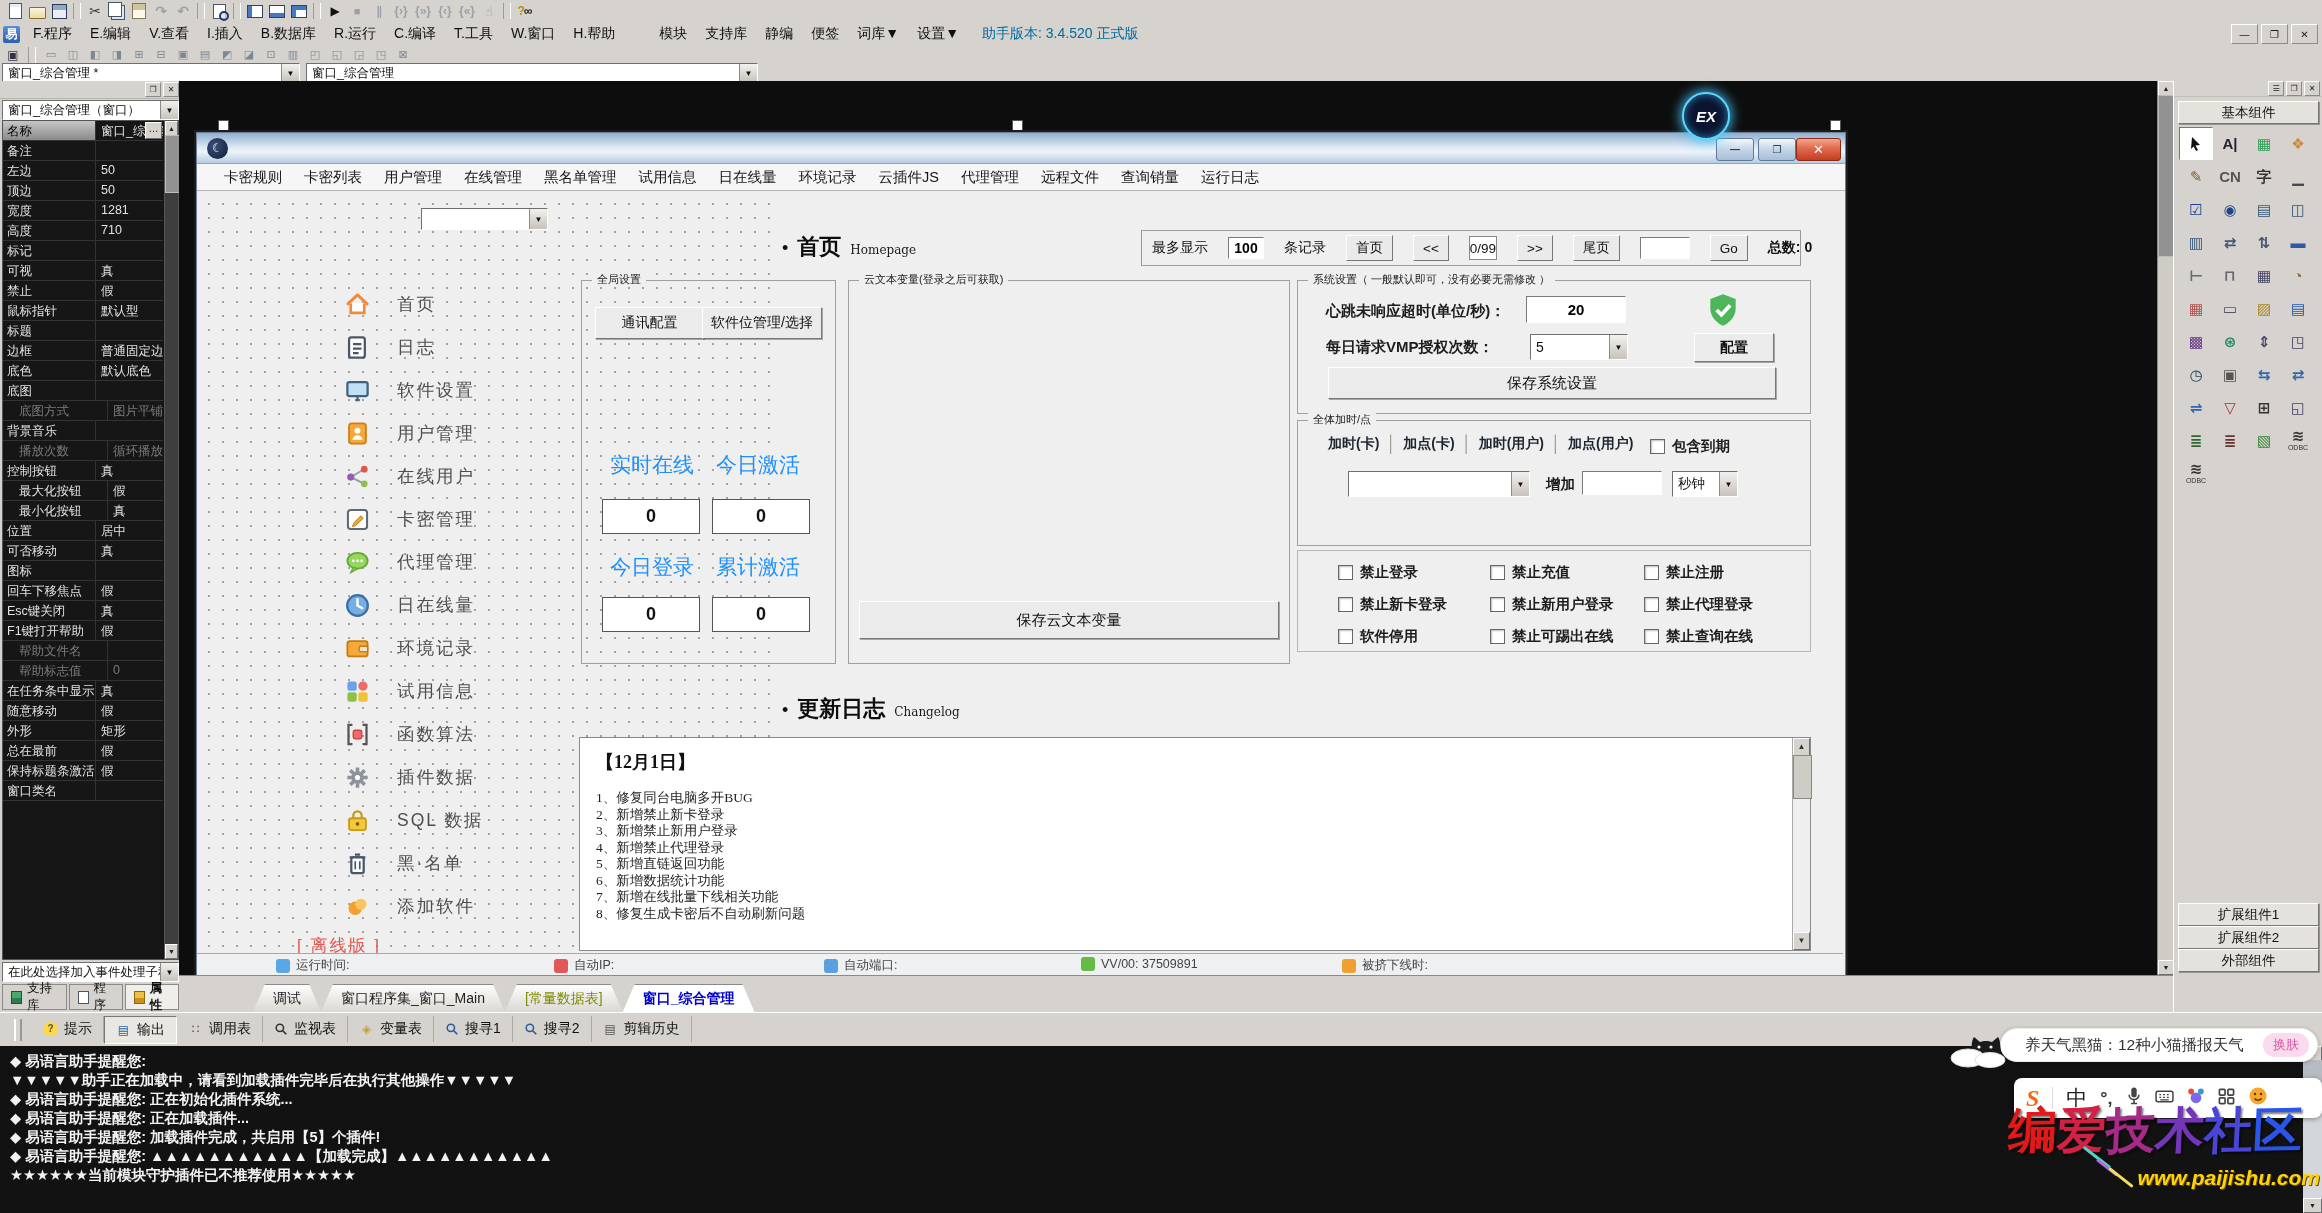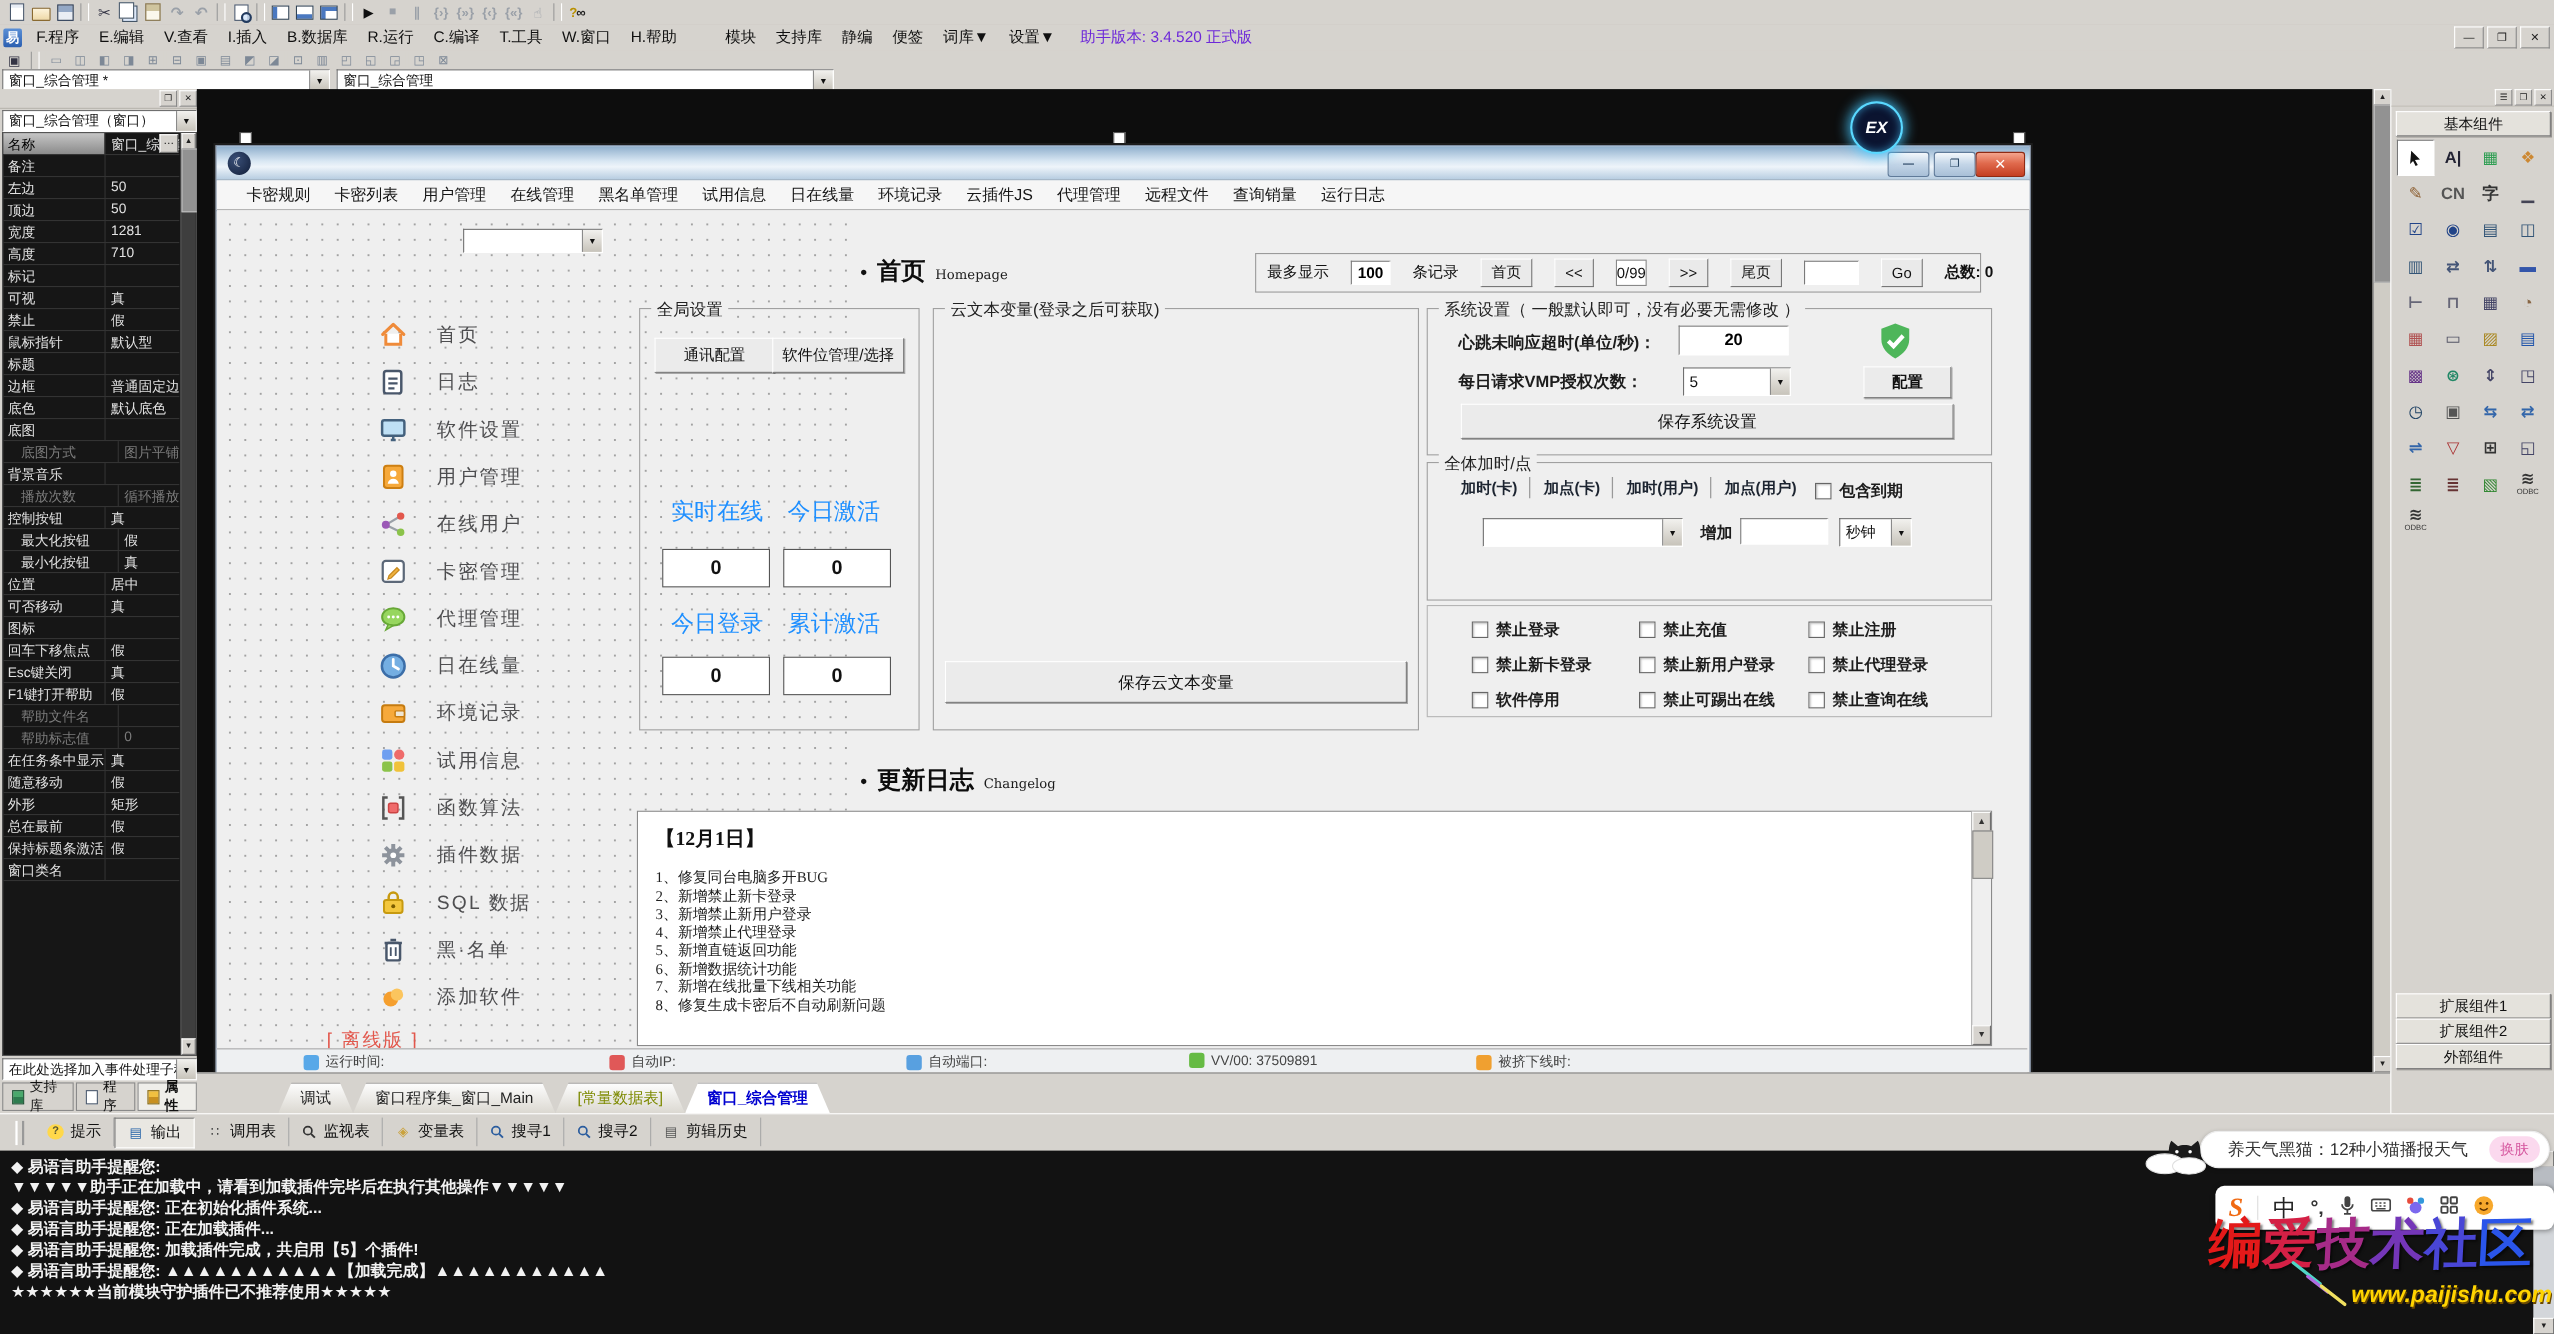--- a/index.html
+++ b/index.html
@@ -23,21 +23,21 @@
   .ic-find::after{content:"";position:absolute;right:-4px;bottom:-3px;width:6px;height:6px;border:2px solid #223a5e;border-radius:50%;background:rgba(205,225,250,.7)}
   .ic-lay{width:14px;height:11px;background:#fff;border:1px solid #345}
   .ic-lay-a{box-shadow:inset 4px 0 0 #4a78c0}
   .ic-lay-b{box-shadow:inset 0 -4px 0 #4a78c0}
   .ic-lay-c{box-shadow:inset 4px 4px 0 #4a78c0}
   
   #mb{left:0;top:22px;width:2322px;height:24px;display:flex;align-items:center;font-size:14px;background:#d6d3ce}
   .ylogo{width:17px;height:17px;margin:0 4px 0 3px;background:linear-gradient(#5a8fd6,#2b5fb0);color:#fff;font-size:12px;font-weight:bold;
          display:inline-flex;align-items:center;justify-content:center;border-radius:2px}
   .mitem{padding:2px 9px;color:#101010;white-space:nowrap}
-  #mbver{margin-left:14px;color:#6d28d9;white-space:nowrap}
+  #mbver{margin-left:14px;color:#0369a1;white-space:nowrap}
   #wcx{position:absolute;right:4px;top:2px;display:flex;gap:3px}
   .wc{width:25px;height:18px;border:1px solid #8a8a8a;border-top-color:#fff;border-left-color:#fff;background:#d6d3ce;font-size:10px;
       display:flex;align-items:center;justify-content:center;color:#222}
   
   #tb2{left:0;top:46px;width:2322px;height:17px;display:flex;align-items:center;gap:2px;padding-left:3px;background:#d6d3ce}
   .abtn{width:20px;height:15px;display:inline-flex;align-items:center;justify-content:center;font-size:11px;color:#7d8896;background:#d6d3ce}
   
   #crow{left:0;top:63px;width:2322px;height:18px}
   .combo{background:#fff;border:1px solid;border-color:#6f6f6f #fff #fff #6f6f6f;display:flex;align-items:center;font-size:12.5px;color:#111}
   .ctext{flex:1;padding:0 5px;white-space:nowrap;overflow:hidden}
@@ -99,21 +99,21 @@
   #pager{position:absolute;left:944px;top:38px;width:660px;height:36px;border:1px solid #9a9a9a;display:flex;align-items:center;gap:20px;
          padding:0 10px;font-size:14px;color:#111;box-sizing:border-box;background:#efefef}
   .plbl{white-space:nowrap}
   .pbtn2{height:24px;padding:0 9px;background:#eaeaea;border:1px solid #777;border-top-color:#fff;border-left-color:#fff;
          display:flex;align-items:center;font-size:13.5px;white-space:nowrap}
   .tin{border:1px solid;border-color:#7a7a7a #fff #fff #7a7a7a;background:#fff;height:22px;text-align:center;font-size:14px;font-weight:bold;
        font-family:"Liberation Sans","DejaVu Sans",sans-serif;box-sizing:border-box;padding:0}
   .pos{width:110px;height:24px;border:1px solid #888;background:#fff;display:flex;align-items:center;justify-content:center;font-size:13.5px;box-sizing:border-box}
   
   .group{position:absolute;border:1px solid #a0a0a0}
-  .legend{position:absolute;top:-9px;left:10px;background:#efefef;padding:0 5px;font-size:15px;color:#222;white-space:nowrap}
+  .legend{position:absolute;top:-9px;left:10px;background:#efefef;padding:0 5px;font-size:11px;color:#222;white-space:nowrap}
   .btn{background:#ebebeb;border:1px solid #777;border-top-color:#fff;border-left-color:#fff;box-shadow:1px 1px 0 rgba(0,0,0,.3);
        display:flex;align-items:center;justify-content:center;font-size:14px;color:#111;position:absolute;white-space:nowrap}
   .statlbl{position:absolute;width:96px;text-align:center;font-weight:normal;color:#1e8fff;font-size:21px;white-space:nowrap}
   .statbox{position:absolute;width:96px;height:33px;background:#fff;border:1px solid #555;display:flex;align-items:center;justify-content:center;
            font-weight:bold;font-size:18px;color:#111}
   .flbl{position:absolute;font-size:15px;font-weight:bold;color:#1c1c1c;white-space:nowrap}
   .cbx{width:13px;height:13px;background:#fff;border:1px solid #666;box-shadow:inset 1px 1px 2px #bbb;display:inline-block;flex:none}
   .cb{position:absolute;display:flex;align-items:center;gap:7px;font-size:14.5px;font-weight:bold;color:#1c1c1c;white-space:nowrap}
   .seg{font-size:14px;font-weight:bold;color:#1c2430;white-space:nowrap}
   .vsep{color:#999;margin:0 7px;font-style:normal}

